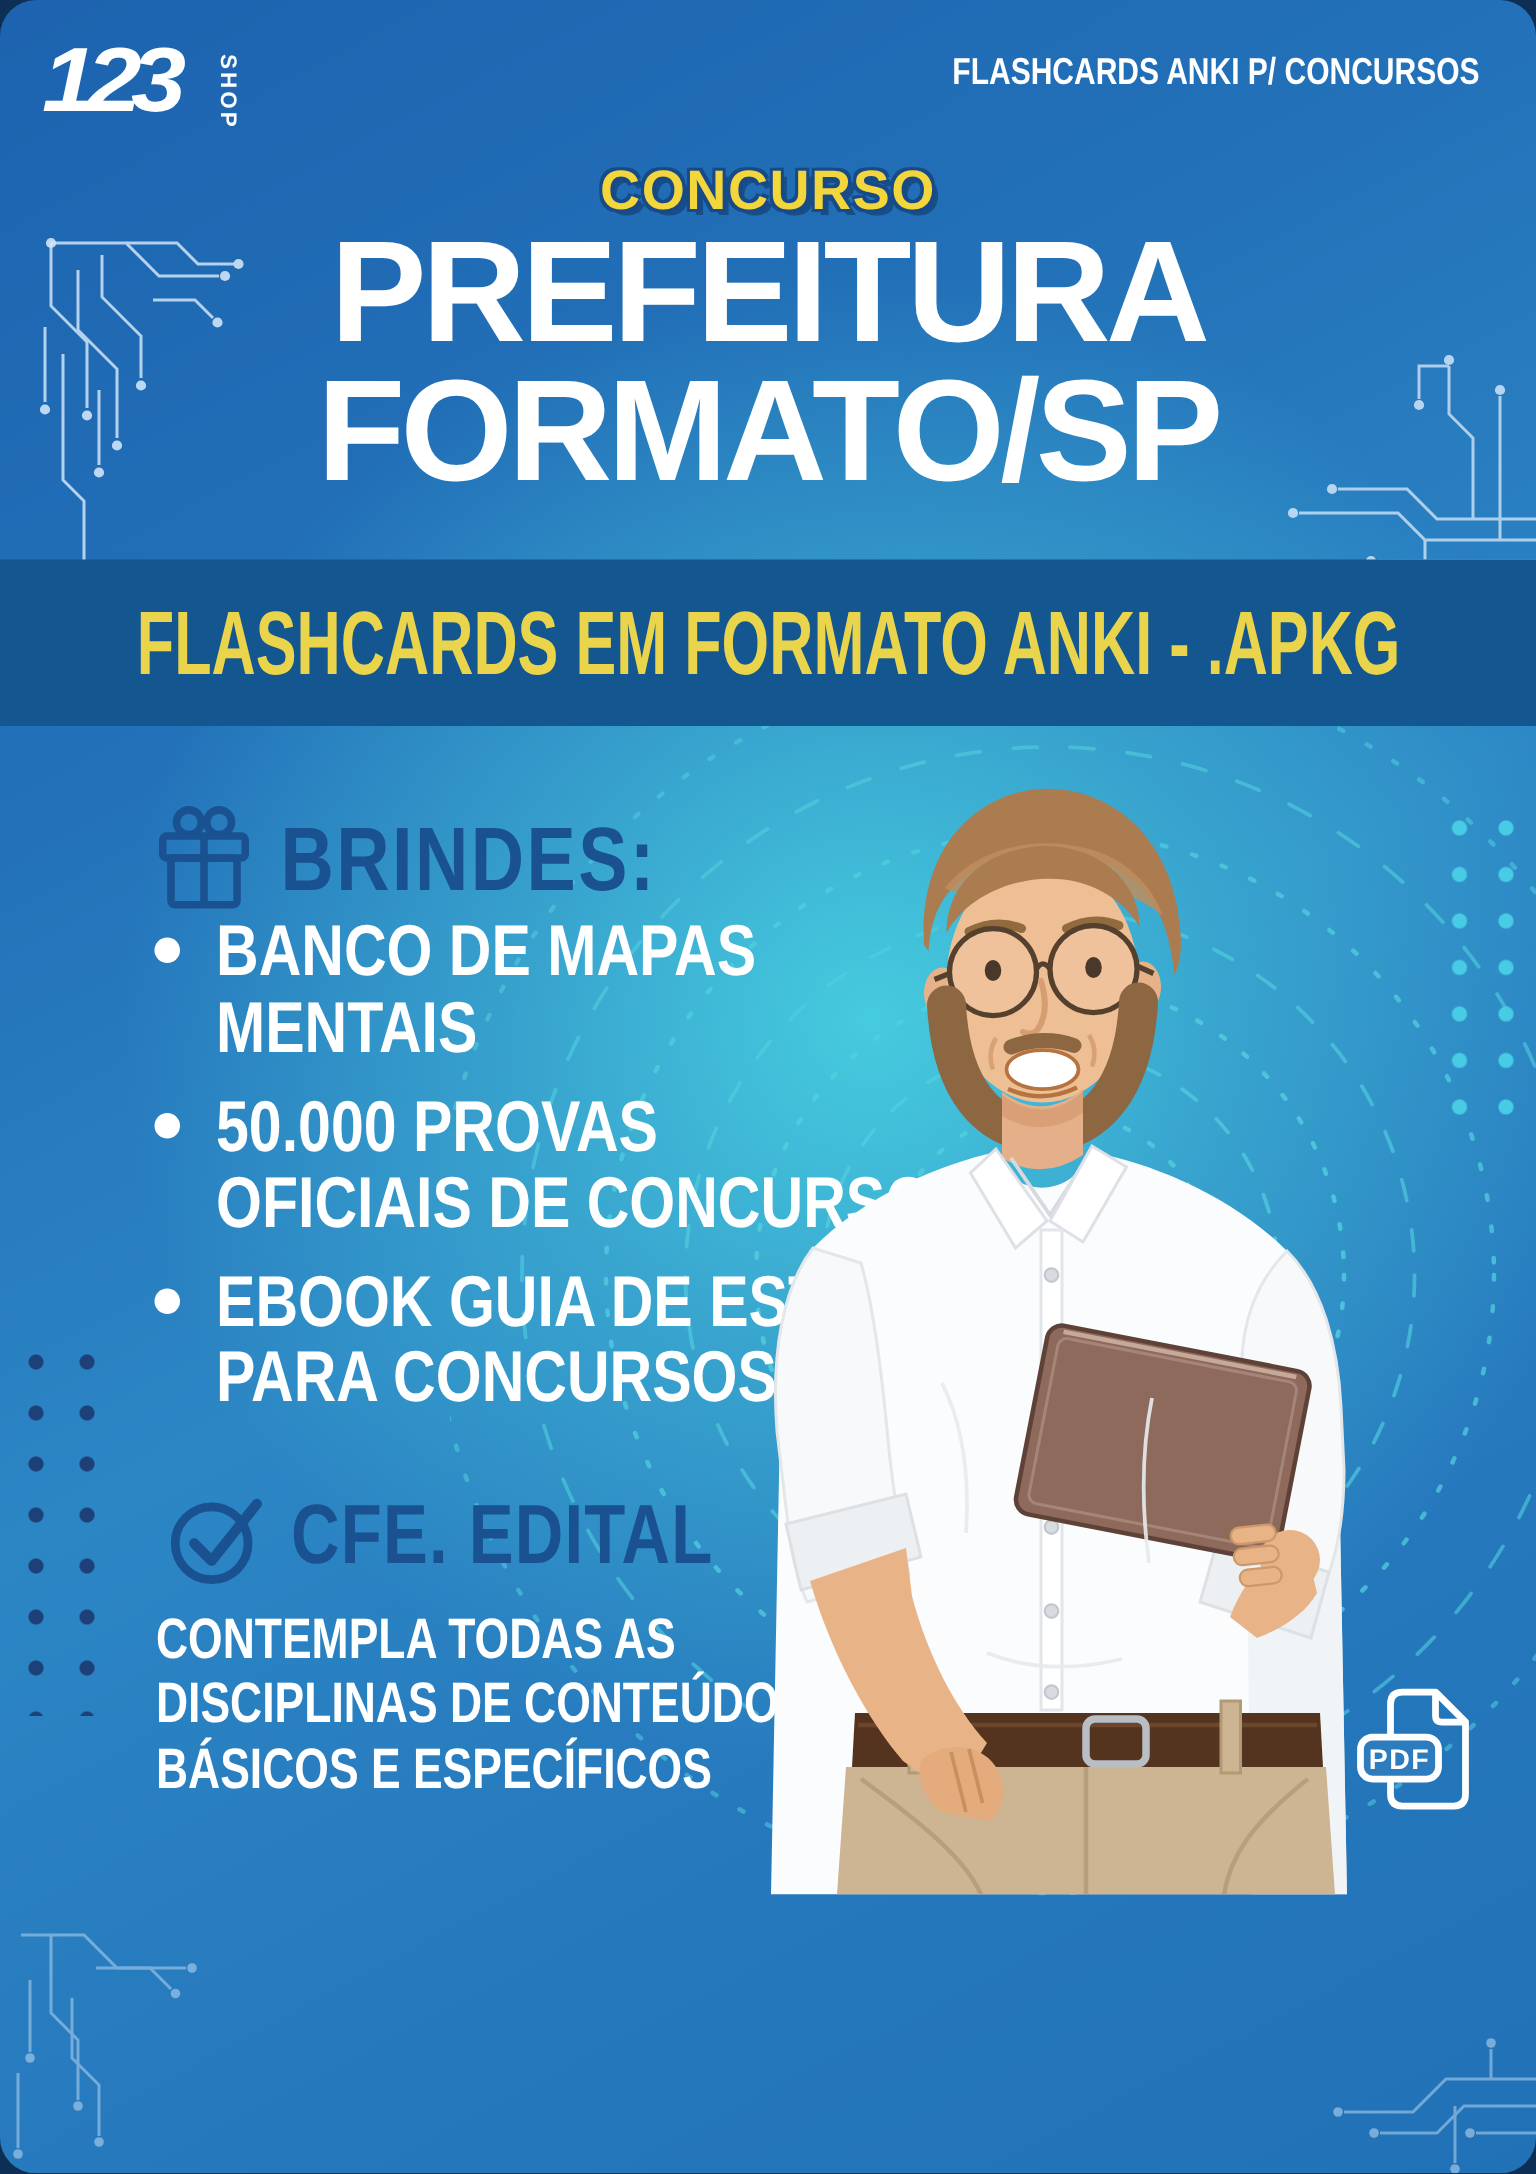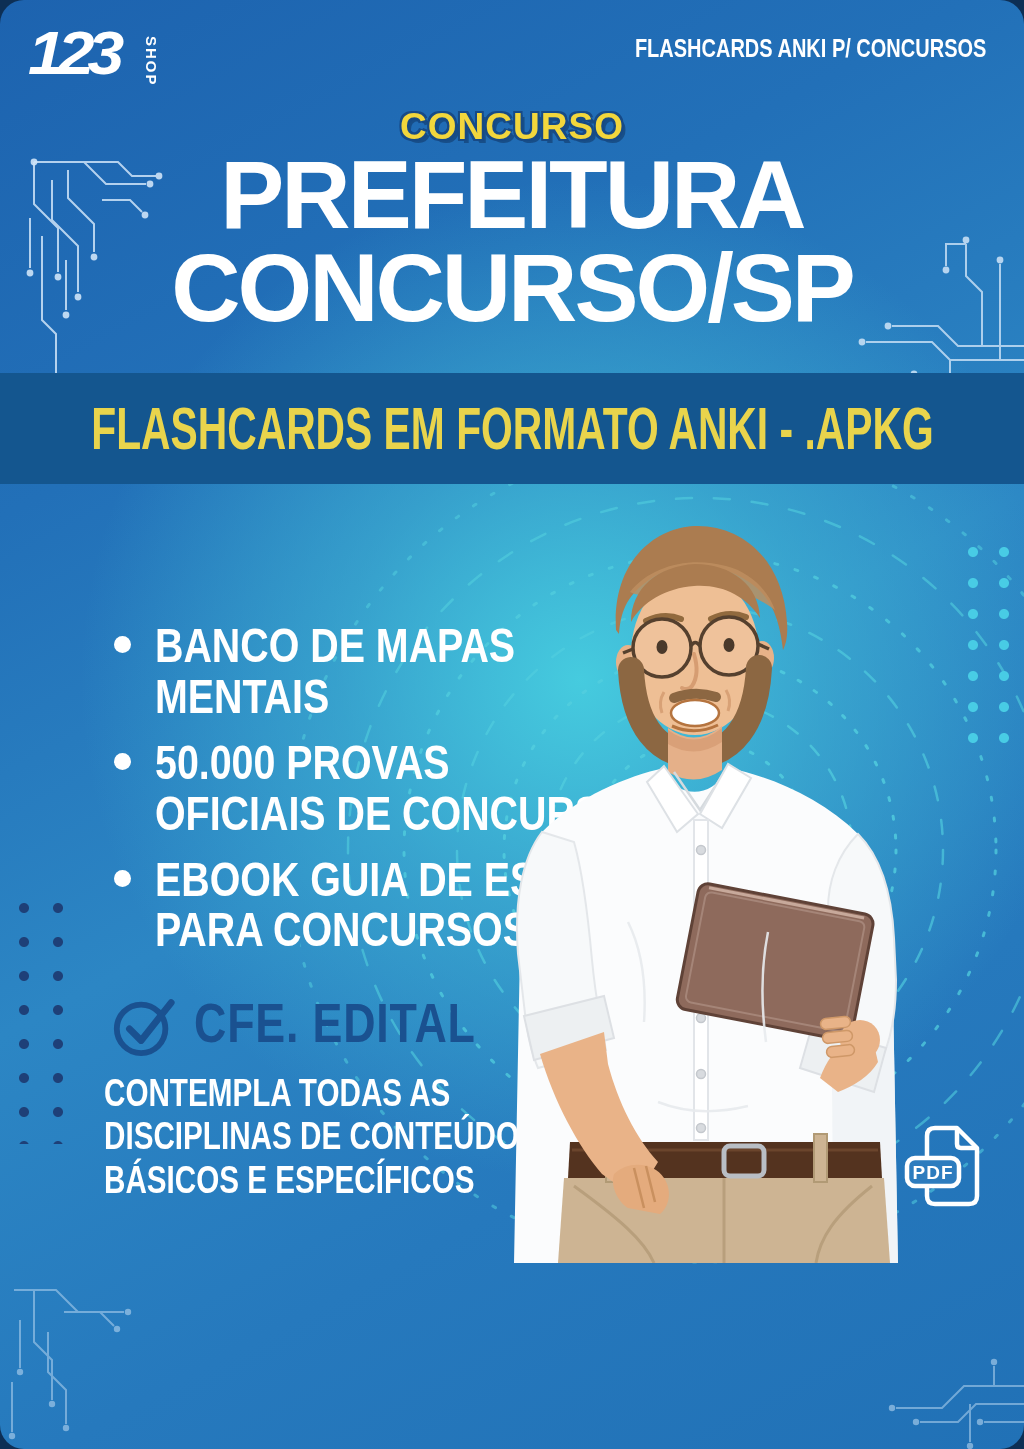--- a/index.html
+++ b/index.html
@@ -44,21 +44,21 @@
   .format-band span{
     color:#e9d44c;font-weight:bold;font-size:60px;white-space:nowrap;
     transform:scaleX(0.68);letter-spacing:0;
   }
   
   .brindes-heading{left:103px;top:534px;z-index:3;display:flex;align-items:center;}
   .brindes-heading .txt{
     color:#1a5190;font-weight:bold;font-size:60px;letter-spacing:2px;
     transform:scaleX(0.82);transform-origin:left center;margin-left:18px;white-space:nowrap;
   }
-  .bullet-list{left:103px;top:610px;z-index:3;list-style:none;margin:11px;padding:0;width:470px;}
+  .bullet-list{left:103px;top:610px;z-index:3;list-style:none;margin:0;padding:0;width:470px;}
   .bullet-list li{display:flex;margin-bottom:15px;}
   .bullet-dot{
     width:17px;height:17px;border-radius:50%;background:#fff;flex:0 0 17px;
     margin-top:15px;margin-right:24px;
   }
   .bullet-text{
     color:#fff;font-weight:bold;font-size:48px;line-height:1.06;
     transform:scaleX(0.82);transform-origin:left top;white-space:pre;
   }
   .edital-heading{left:110px;top:990px;z-index:3;display:flex;align-items:flex-start;}
@@ -169,26 +169,38 @@
   <div class="layer dots-right"></div>
 
   <div class="layer logo">
     <span class="logo-number">123</span>
     <span class="logo-word">SHOP</span>
   </div>
   <div class="layer tagline">FLASHCARDS ANKI P/ CONCURSOS</div>
 
   <div class="layer kicker">CONCURSO</div>
   <div class="layer title">PREFEITURA
-CONCURSO/SP</div>
+FORMATO/SP</div>
 
   <div class="layer format-band">
     <span>FLASHCARDS EM FORMATO ANKI - .APKG</span>
   </div>
 
+  <div class="layer brindes-heading">
+    <svg width="66" height="76" viewBox="0 0 72 80">
+      <g stroke="#1a5190" stroke-width="5.5" fill="none" stroke-linejoin="round">
+        <circle cx="25" cy="14" r="9"></circle>
+        <circle cx="47" cy="14" r="9"></circle>
+        <rect x="6" y="24" width="60" height="16" rx="3"></rect>
+        <rect x="12" y="40" width="48" height="34" rx="3"></rect>
+        <line x1="36" y1="24" x2="36" y2="74"></line>
+      </g>
+    </svg>
+    <span class="txt">BRINDES:</span>
+  </div>
 
   <ul class="layer bullet-list">
     <li>
       <span class="bullet-dot"></span>
       <span class="bullet-text">BANCO DE MAPAS
 MENTAIS</span>
     </li>
     <li>
       <span class="bullet-dot"></span>
       <span class="bullet-text">50.000 PROVAS

